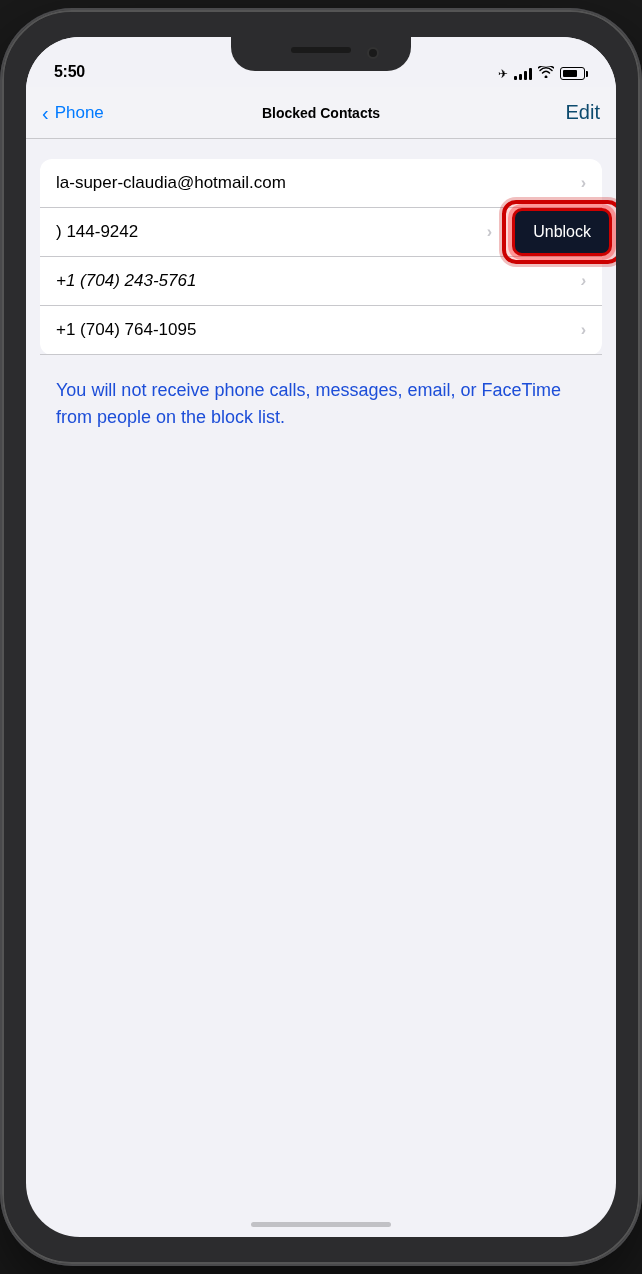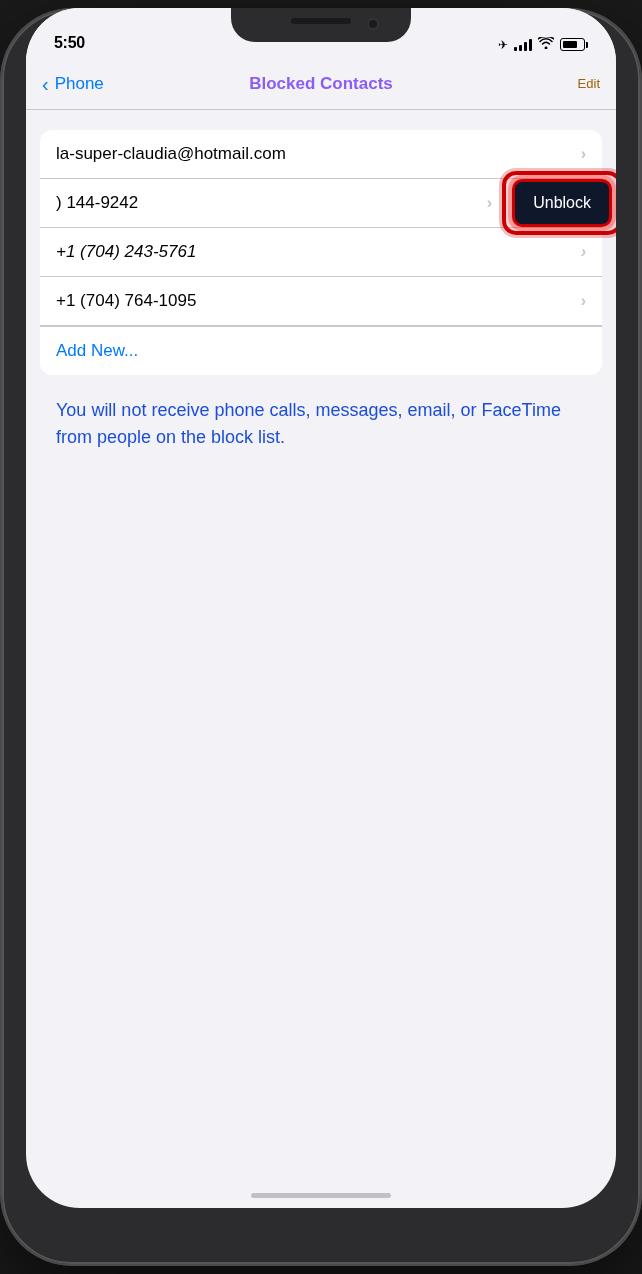--- a/index.html
+++ b/index.html
@@ -14,20 +14,21 @@
     }
 
     .phone-frame {
       width: 642px;
       height: 1258px;
       background: #2c2c2e;
       border-radius: 72px;
       position: relative;
       display: flex;
       justify-content: center;
+      align-items: center;
       box-shadow:
         inset 0 0 0 2px #4a4a4c,
         inset 0 0 0 4px #1c1c1e,
         0 30px 80px rgba(0,0,0,0.6);
     }
 
     .phone-frame::before {
       content: '';
       position: absolute;
       top: 2px; left: 2px; right: 2px; bottom: 2px;
@@ -178,29 +179,29 @@
       color: #007AFF;
       margin-right: 2px;
       font-weight: 300;
       line-height: 1;
     }
 
     .nav-title {
       position: absolute;
       left: 50%;
       transform: translateX(-50%);
-      font-size: 17px;
+      font-size: 14px;
       font-weight: 600;
-      color: #8b5cf6;
+      color: #000000;
       white-space: nowrap;
     }
 
     .nav-edit {
-      color: #a16207;
-      font-size: 13px;
+      color: #0c4a6e;
+      font-size: 20px;
       cursor: pointer;
     }
 
     
     .content {
       flex: 1;
       padding: 20px 14px 0;
       overflow: hidden;
     }
 
@@ -349,21 +350,20 @@
         <div class="row-content" style="border-bottom: 0.5px solid #c8c8cc; font-style: italic;">
           <span class="contact-text">+1 (704) 243-5761</span>
           <span class="chevron-right">›</span>
         </div>
 
         <div class="row-content" style="border-bottom: 0.5px solid #c8c8cc;">
           <span class="contact-text">+1 (704) 764-1095</span>
           <span class="chevron-right">›</span>
         </div>
 
-        <div class="add-new">Add New...</div>
       </div>
 
       <div class="footer-text">You will not receive phone calls, messages, email, or FaceTime from people on the block list.</div>
 
     </div>
 
     <div class="home-indicator"></div>
   </div>
 </div>
 

